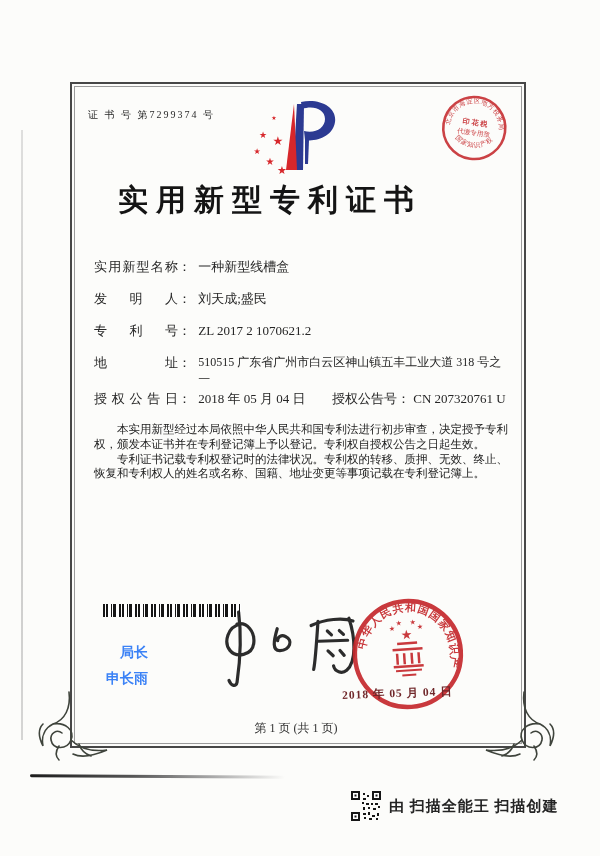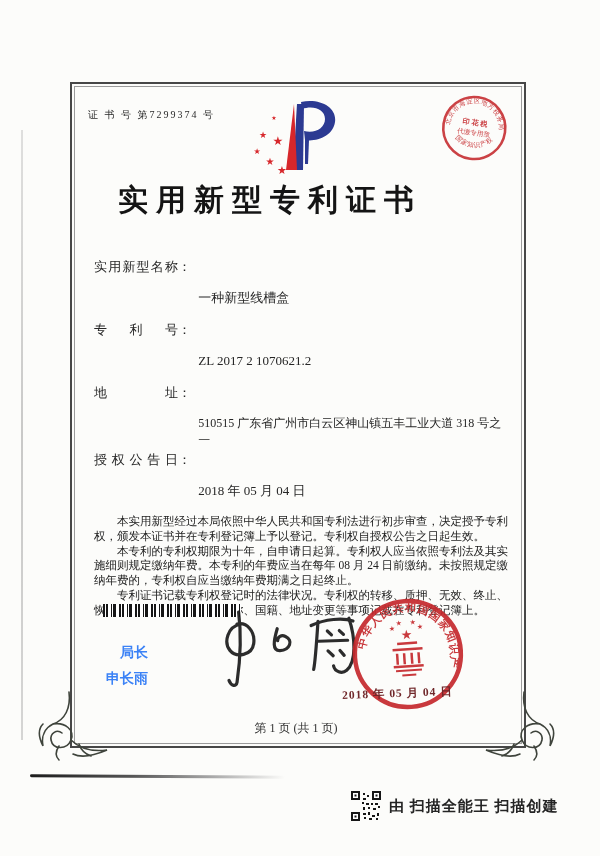--- a/index.html
+++ b/index.html
@@ -18,21 +18,21 @@
   .logo{left:247px;top:100px;}
   .seal-small{left:440px;top:94px;transform:rotate(8deg);opacity:.88;}
   .title{left:70px;top:180px;width:400px;text-align:center;font-size:30px;font-weight:bold;
          letter-spacing:8px;color:#141414;}
   
   .content{left:94px;top:258px;width:414px;}
   .row{font-size:13px;line-height:17px;margin-bottom:15px;white-space:nowrap;}
   .row .lbl{display:inline-block;width:84px;text-align:justify;text-align-last:justify;
             vertical-align:top;}
   .row .colon{display:inline-block;vertical-align:top;}
-  .row .val{display:inline-block;vertical-align:top;margin-left:4px;margin-top:31px;}
+  .row .val{display:inline-block;vertical-align:top;margin-left:4px;}
   .row.addr{margin-bottom:2px;}
   .row.addr .val{font-size:12px;}
   .row.addr .val .l2{display:block;}
   .row.grant{position:relative;}
   .row.grant .g2{position:absolute;left:238px;top:0;}
   
   .paras{margin-top:6px;font-size:11.5px;line-height:14.8px;text-align:justify;color:#222;}
   .paras p{margin:0;text-indent:2em;}
   
   .barcode{left:103px;top:604px;width:138px;height:13px;
@@ -107,41 +107,48 @@
 
 <div class="abs title">实用新型专利证书</div>
 
 <div class="abs content">
 
   <div class="row">
     <span class="lbl">实用新型名称</span><span class="colon">：</span>
     <span class="val">一种新型线槽盒</span>
   </div>
 
+  <div class="row">
+    <span class="lbl">发明人</span><span class="colon">：</span>
+    <span class="val">刘天成;盛民</span>
+  </div>
 
   <div class="row">
     <span class="lbl">专利号</span><span class="colon">：</span>
     <span class="val">ZL 2017 2 1070621.2</span>
   </div>
 
 
 
   <div class="row addr">
     <span class="lbl">地址</span><span class="colon">：</span>
     <span class="val"><span>510515 广东省广州市白云区神山镇五丰工业大道 318 号之</span><span class="l2">一</span></span>
   </div>
 
   <div class="row grant">
     <span class="lbl">授权公告日</span><span class="colon">：</span>
     <span class="val">2018 年 05 月 04 日</span>
+    <span class="g2">
+      <span>授权公告号</span><span>：</span>
+      <span>CN 207320761 U</span>
+    </span>
   </div>
 
   <div class="paras">
     <p>本实用新型经过本局依照中华人民共和国专利法进行初步审查，决定授予专利权，颁发本证书并在专利登记簿上予以登记。专利权自授权公告之日起生效。</p>
-    <p>本专利的专利权期限为十年，自申请日起算。专利权人应当依照专利法及其实施细则规定缴纳年费。本专利的年费应当在每年 08 月 24 日前缴纳。未按照规定缴纳年费的，专利权自应当缴纳年费期满之日起终止。</p>
     <p>专利证书记载专利权登记时的法律状况。专利权的转移、质押、无效、终止、恢复和专利权人的姓名或名称、国籍、地址变更等事项记载在专利登记簿上。</p>
   </div>
 </div>
 
 <div class="abs barcode"></div>
 
 <div class="abs signer">
   <div>局长</div>
   <div>申长雨</div>
 </div>

